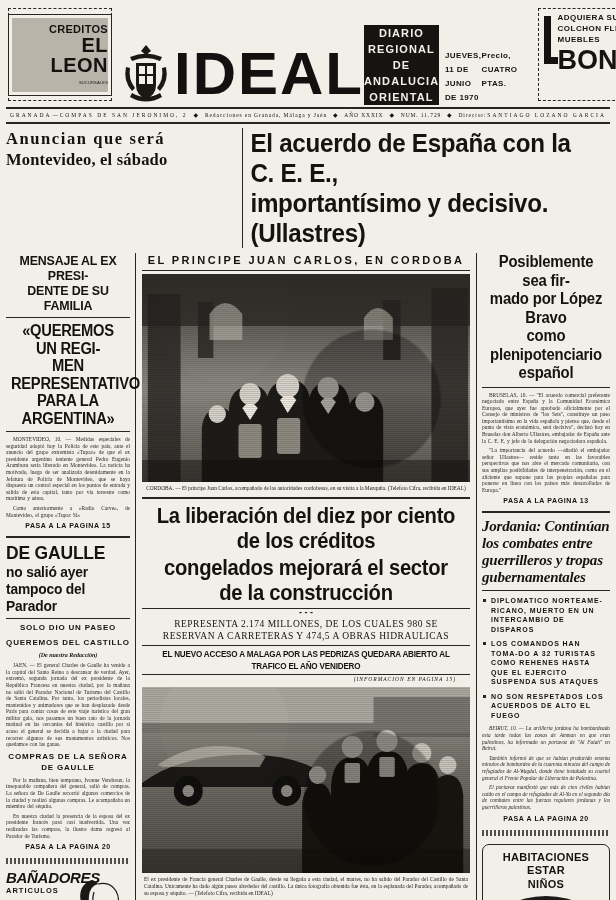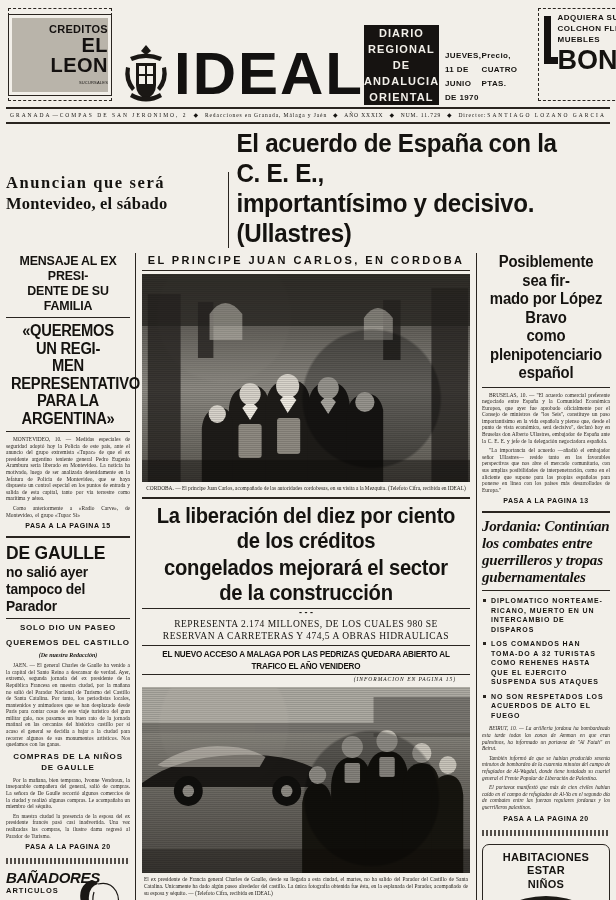--- a/index.html
+++ b/index.html
@@ -82,22 +82,22 @@
     display:flex;align-items:center;justify-content:space-between;
     font:5.5px/9px "Liberation Serif",serif;letter-spacing:.9px;
     white-space:nowrap;
   }
   .inforow .dot{margin:0 5px;font-size:6px;}
   .inforow .spaced{letter-spacing:2px;}
 
   
   .tophead{display:flex;margin:4px 6px 0 6px;}
   .th-left{
-    width:222px;padding-right:0;border-right:1px solid #2a2520;
-    font:700 16.5px/21px "Liberation Serif",serif;letter-spacing:.2px;margin-top:44px;
+    width:222px;padding-right:14px;border-right:1px solid #2a2520;
+    font:700 16.5px/21px "Liberation Serif",serif;letter-spacing:.2px;
   }
   .th-left .l1{letter-spacing:1.6px;}
   .th-right{
     flex:1;padding-left:8px;
     font:700 26px/30px "Liberation Sans Narrow","Liberation Sans",sans-serif;
     transform:scaleX(.93);transform-origin:left center;letter-spacing:-.3px;
   }
 
   
   .body3{display:flex;margin:5px 6px 0 6px;}
@@ -334,21 +334,21 @@
       <div class="dg-title">DE GAULLE</div>
       <div class="dg-sub">no salió ayer</div>
       <div class="dg-sub">tampoco del Parador</div>
       <div class="hr-thin"></div>
       <div class="subhead">SOLO DIO UN PASEO</div>
       <div class="subhead">QUEREMOS DEL CASTILLO</div>
       <div class="smallital">(De nuestra Redacción)</div>
       <div class="bodytext">
         <p>JAEN. — El general Charles de Gaulle ha venido a la capital del Santo Reino a descansar de verdad. Ayer, extremó, segunda jornada del ex presidente de la República Francesa en nuestra ciudad, por la mañana no salió del Parador Nacional de Turismo del Castillo de Santa Catalina. Por tanto, los periodistas locales, mantenidos y animadores que se han desplazado desde París para contar cosas de este viaje turístico del gran militar galo, nos pasamos un buen rato de la jornada matinal en las cercanías del histórico castillo por si acaso el general se decidía a bajar a la ciudad para recorrer algunos de sus monumentos artísticos. Nos quedamos con las ganas.</p>
       </div>
-      <div class="subhead">COMPRAS DE LA NIÑOS</div>
+      <div class="subhead">COMPRAS DE LA SEÑORA</div>
       <div class="subhead" style="margin-top:-2px">DE GAULLE</div>
       <div class="bodytext">
         <p>Por la mañana, bien temprano, Ivonne Vendroux, la inseparable compañera del general, salió de compras. La señora de De Gaulle recorrió algunos comercios de la ciudad y realizó algunas compras. Le acompañaba un miembro del séquito.</p>
         <p>En nuestra ciudad la presencia de la esposa del ex presidente francés pasó casi inadvertida. Una vez realizadas las compras, la ilustre dama regresó al Parador de Turismo.</p>
       </div>
       <div class="pasa">PASA A LA PAGINA 20</div>
       <div class="orn"></div>
 
       <div class="ad-vazquez">
         <svg class="lady" viewBox="0 0 74 126">

